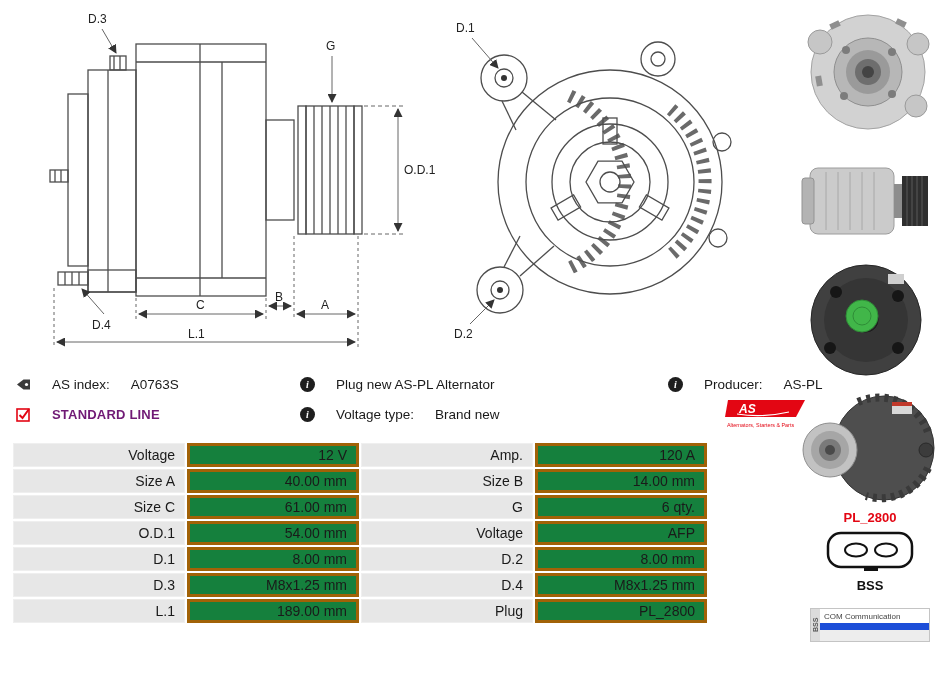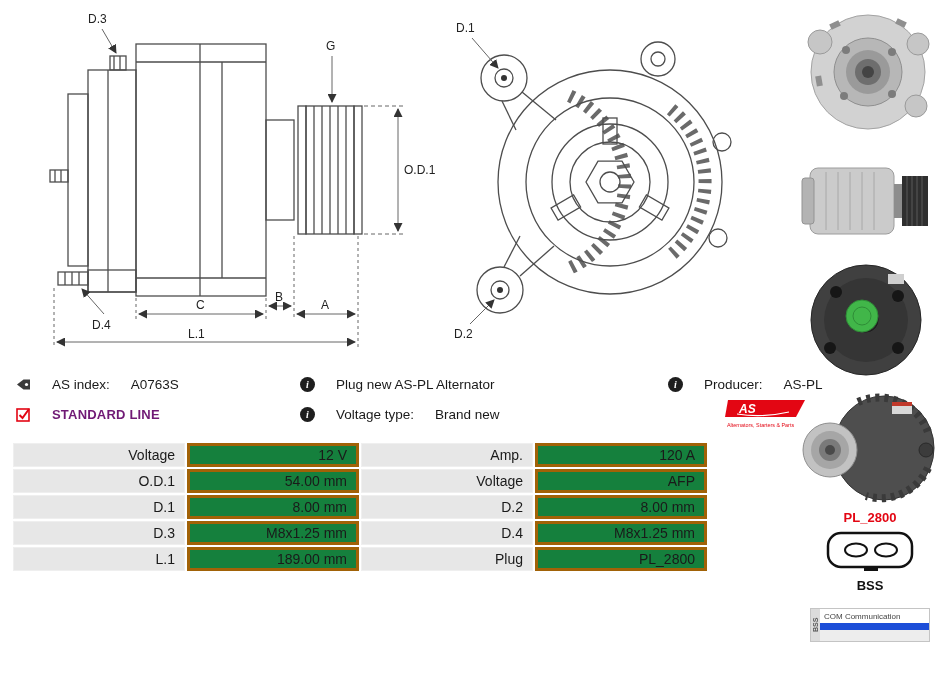--- a/index.html
+++ b/index.html
@@ -289,20 +289,32 @@
 
   <table class="spec-table">
     <tbody>
         <tr>
       <td class="label">Voltage</td>
       <td class="value">12 V</td>
       <td class="label">Amp.</td>
       <td class="value">120 A</td>
     </tr>
     <tr>
+      <td class="label">Size A</td>
+      <td class="value">40.00 mm</td>
+      <td class="label">Size B</td>
+      <td class="value">14.00 mm</td>
+    </tr>
+    <tr>
+      <td class="label">Size C</td>
+      <td class="value">61.00 mm</td>
+      <td class="label">G</td>
+      <td class="value">6 qty.</td>
+    </tr>
+    <tr>
       <td class="label">O.D.1</td>
       <td class="value">54.00 mm</td>
       <td class="label">Voltage</td>
       <td class="value">AFP</td>
     </tr>
     <tr>
       <td class="label">D.1</td>
       <td class="value">8.00 mm</td>
       <td class="label">D.2</td>
       <td class="value">8.00 mm</td>

